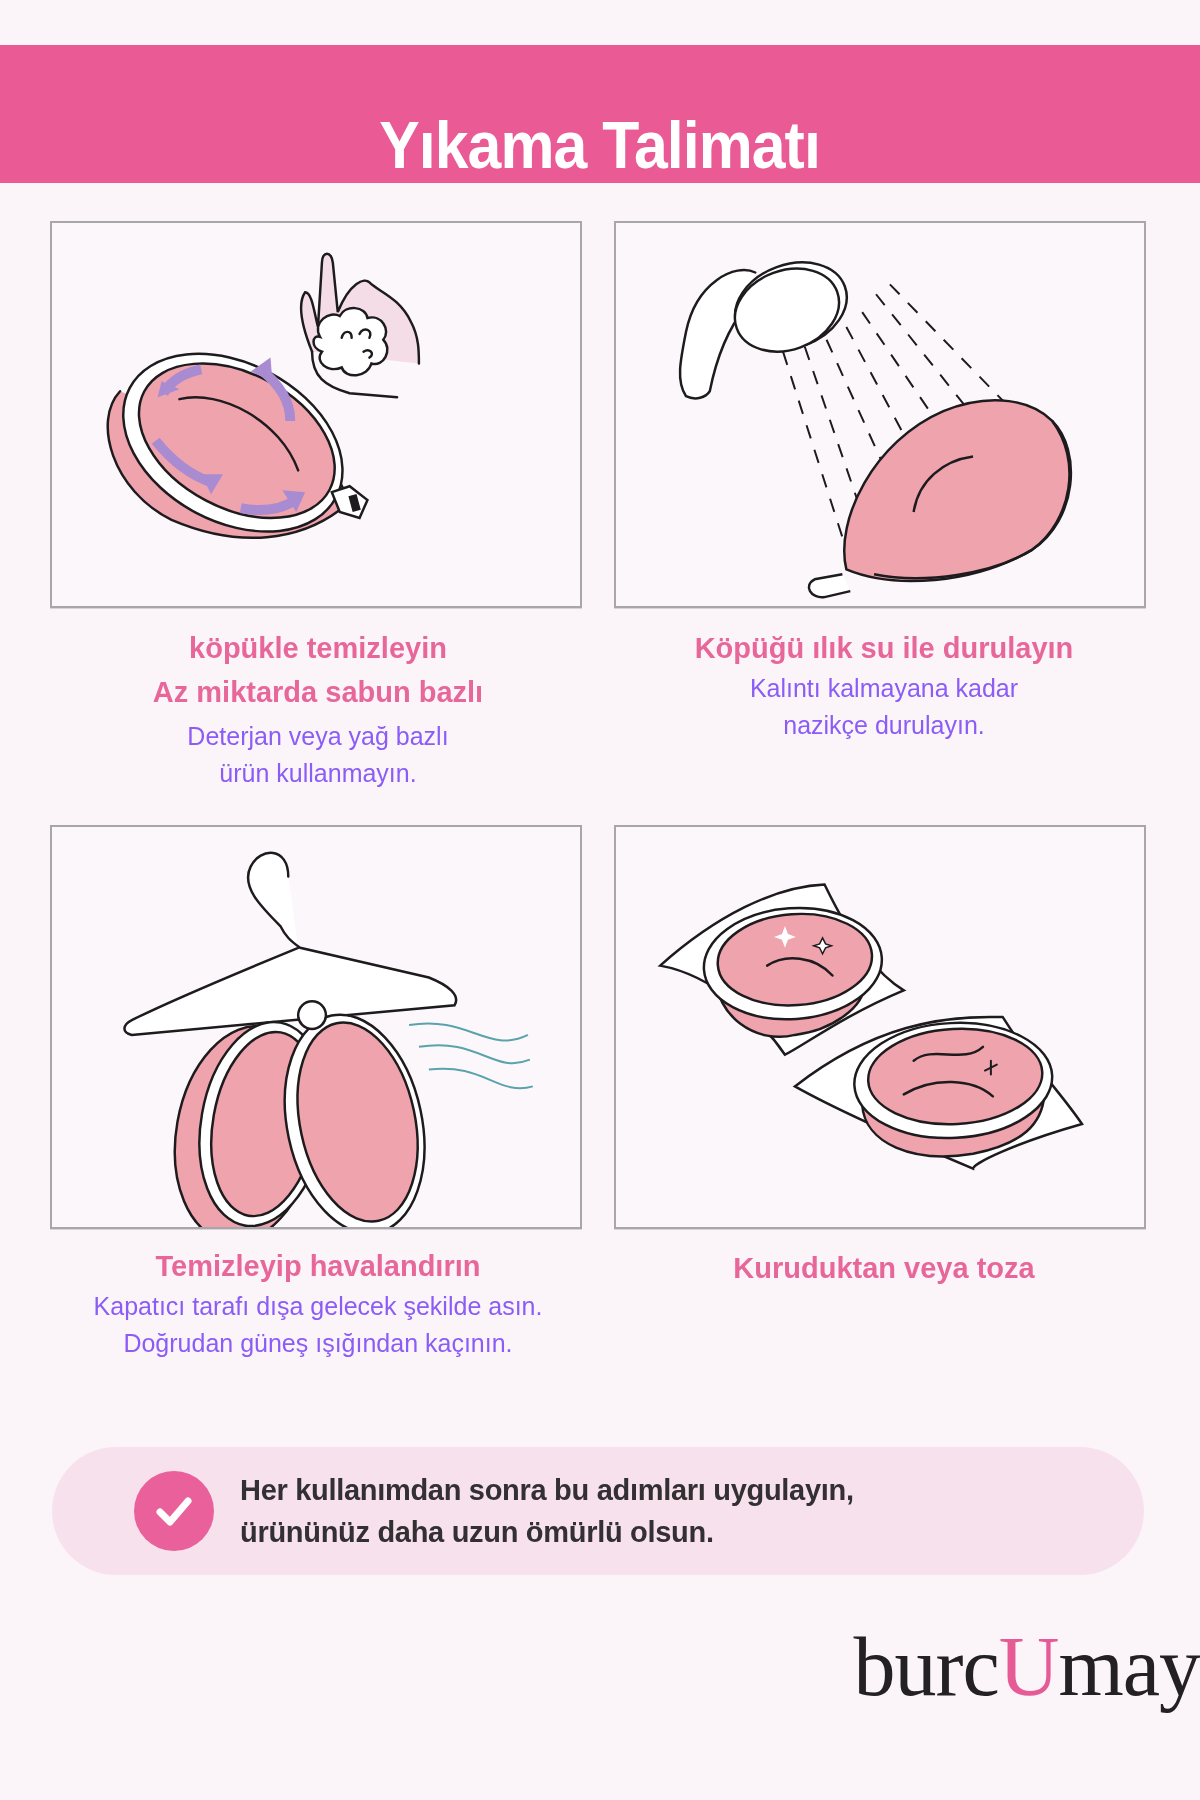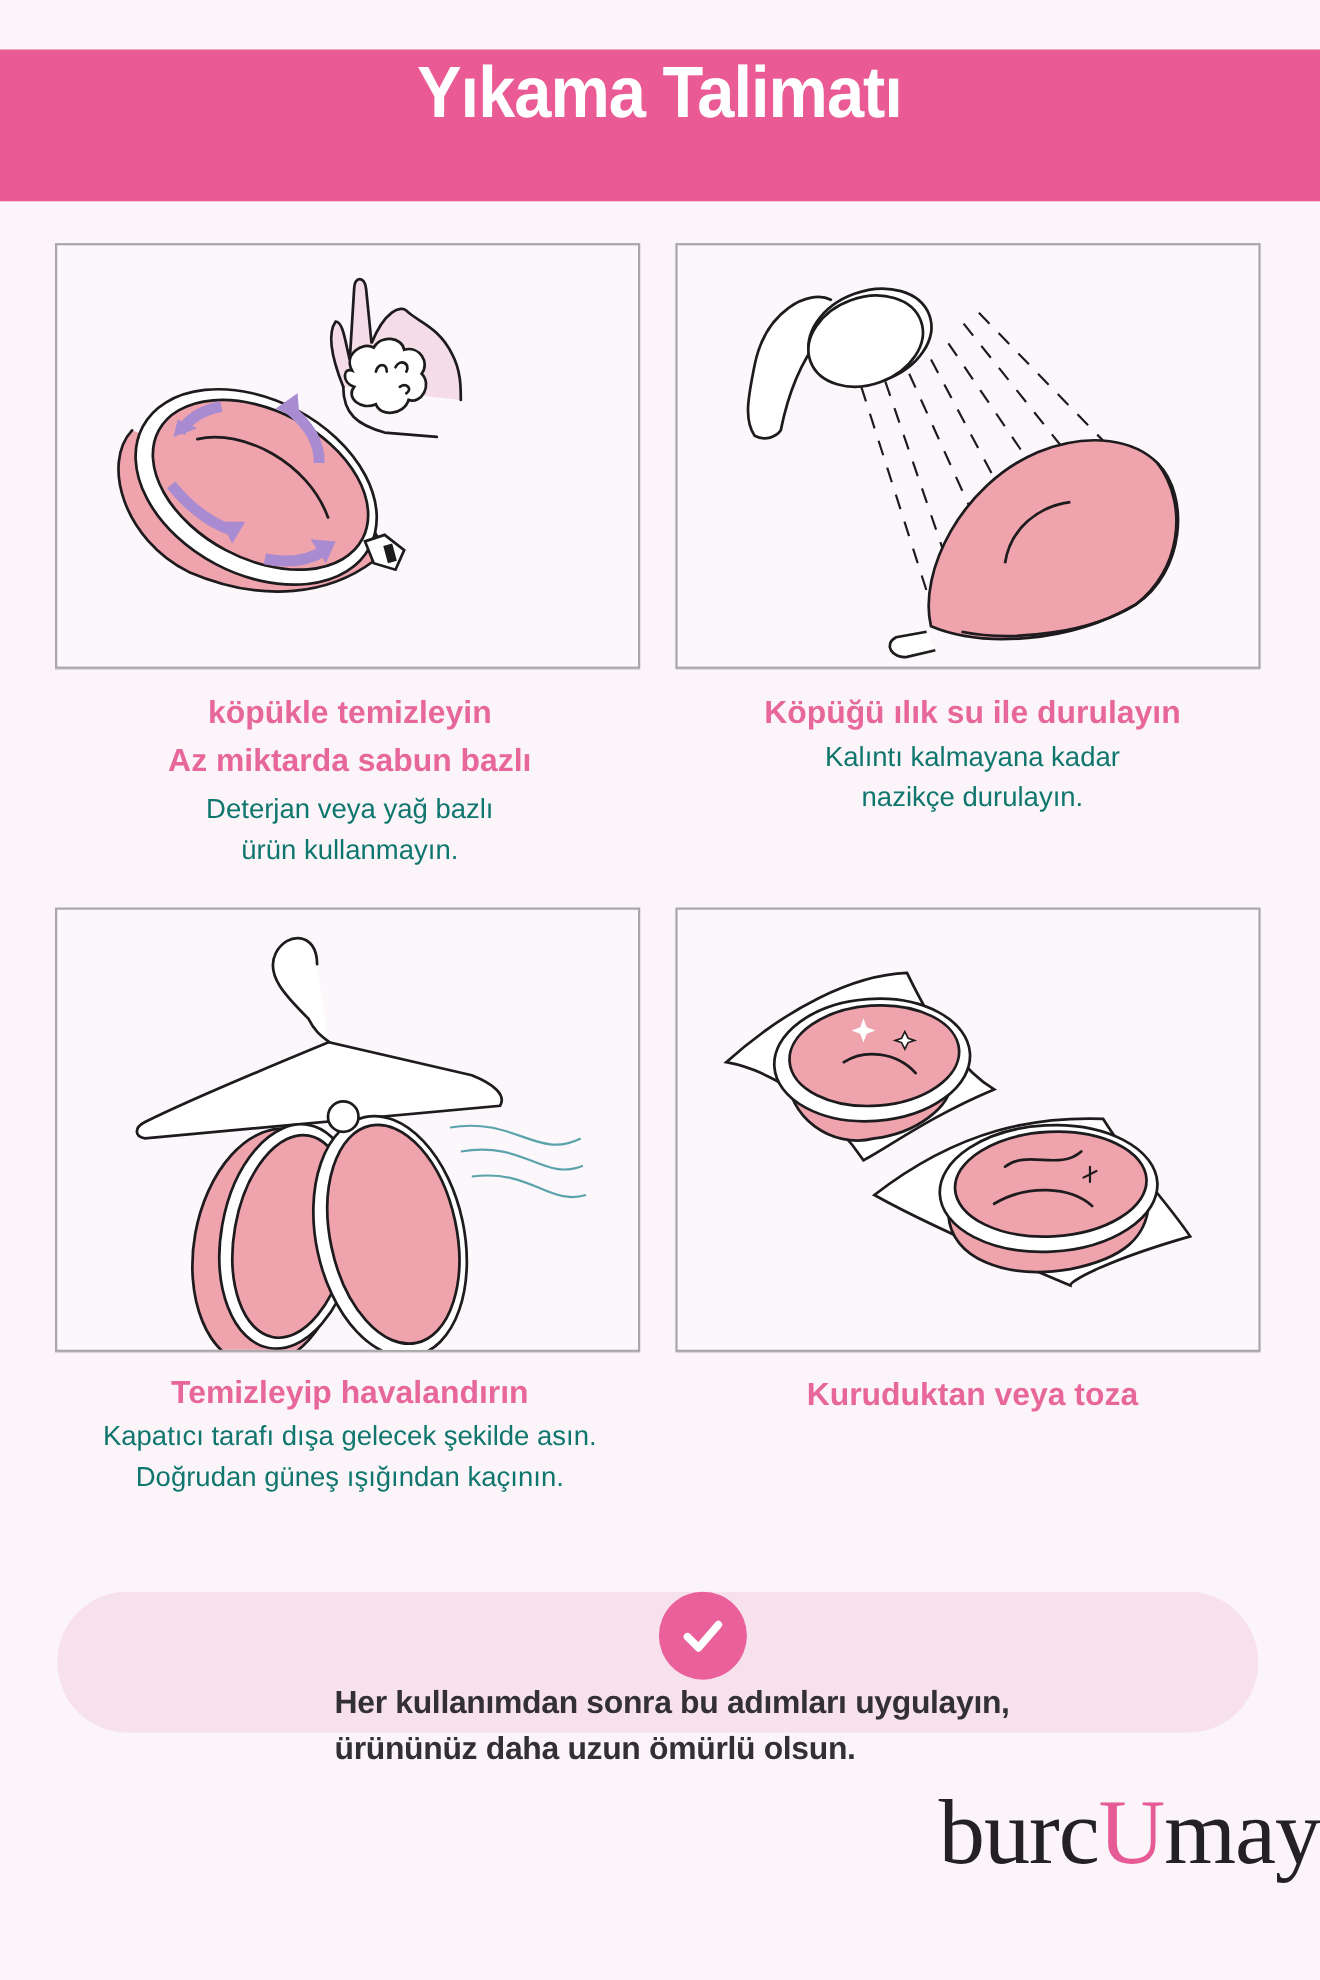--- a/index.html
+++ b/index.html
@@ -2,50 +2,50 @@
 <html><head>
 <meta charset="utf-8">
 <style>
   html, body { margin: 0; padding: 0; }
   body {
     width: 1200px; height: 1800px; background: #fbf5f9; position: relative; overflow: hidden;
     font-family: "Liberation Sans", "DejaVu Sans", sans-serif;
   }
   .banner {
     position: absolute; left: 0; top: 45px; width: 1200px; height: 138px;
-    background: #ea5b96; display: flex; align-items: flex-start; justify-content: center;
+    background: #ea5b96; display: flex; align-items: flex-end; justify-content: center;
   }
   .banner h1 {
     margin: 0; color: #ffffff; font-size: 66px; font-weight: bold; letter-spacing: -1px;
     font-family: "Liberation Sans", sans-serif;
     transform: scaleX(0.92);
   }
   .panel {
     position: absolute; width: 532px; border: 2px solid #a9a6aa; background: #fcf7fb;
     box-sizing: border-box; box-shadow: 0 1px 0 #d8d4d8;
   }
   .panel svg { width: 100%; height: 100%; display: block; }
   .p1 { left: 50px; top: 221px; height: 387px; }
   .p2 { left: 614px; top: 221px; height: 387px; }
   .p3 { left: 50px; top: 825px; height: 404px; }
   .p4 { left: 614px; top: 825px; height: 404px; }
   .caption { position: absolute; width: 560px; text-align: center; }
   .caption .title {
     color: #e8679a; font-weight: bold; font-size: 29px; line-height: 44px; margin: 0;
   }
   .caption .desc {
-    color: #0f766e; font-size: 25px; line-height: 37px; margin: 0; white-space: pre-line;
+    color: #8b5cf6; font-size: 25px; line-height: 37px; margin: 0; white-space: pre-line;
   }
   .c1 { left: 38px; top: 626px; }
   .c2 { left: 604px; top: 626px; }
   .c3 { left: 38px; top: 1244px; }
   .c4 { left: 604px; top: 1244px; }
   .note {
     position: absolute; left: 52px; top: 1447px; width: 1092px; height: 128px;
-    background: #f7e1ed; border-radius: 64px; display: flex; align-items: center; flex-direction: column;
+    background: #f7e1ed; border-radius: 64px; display: flex; align-items: center;
   }
   .check {
     width: 80px; height: 80px; border-radius: 50%; background: #e9609a; margin-left: 82px;
     display: flex; align-items: center; justify-content: center; flex-shrink: 0;
   }
   .note-text {
     margin-left: 26px; color: #333033; font-size: 29px; font-weight: bold; line-height: 42px;
     white-space: pre-line; letter-spacing: -0.3px;
   }
   .logo {

